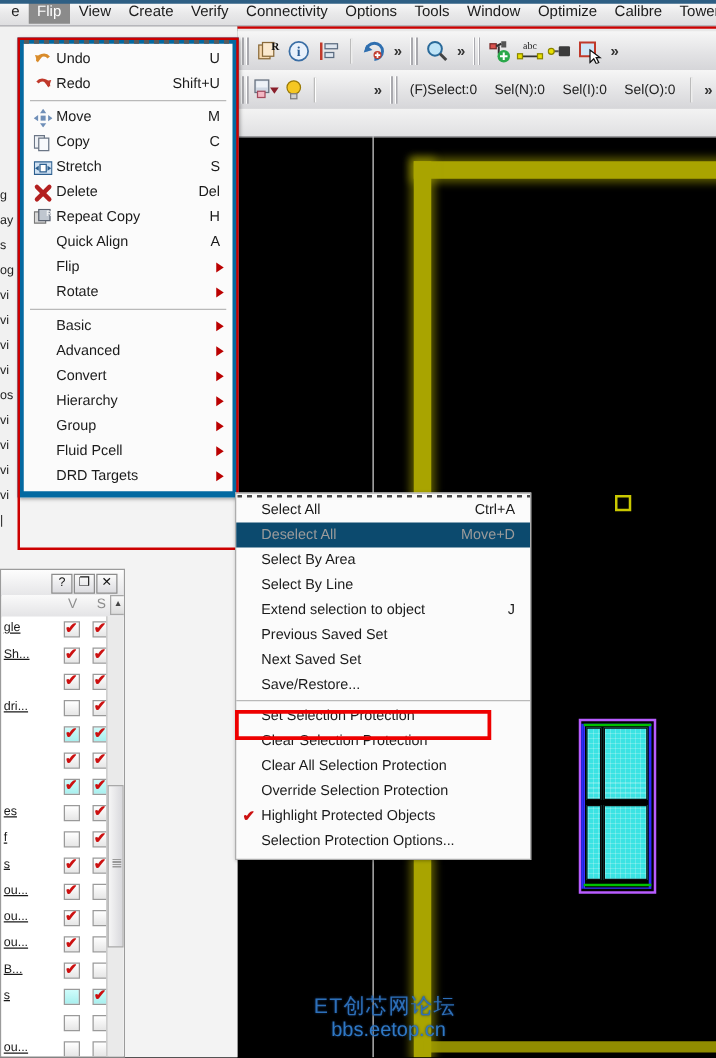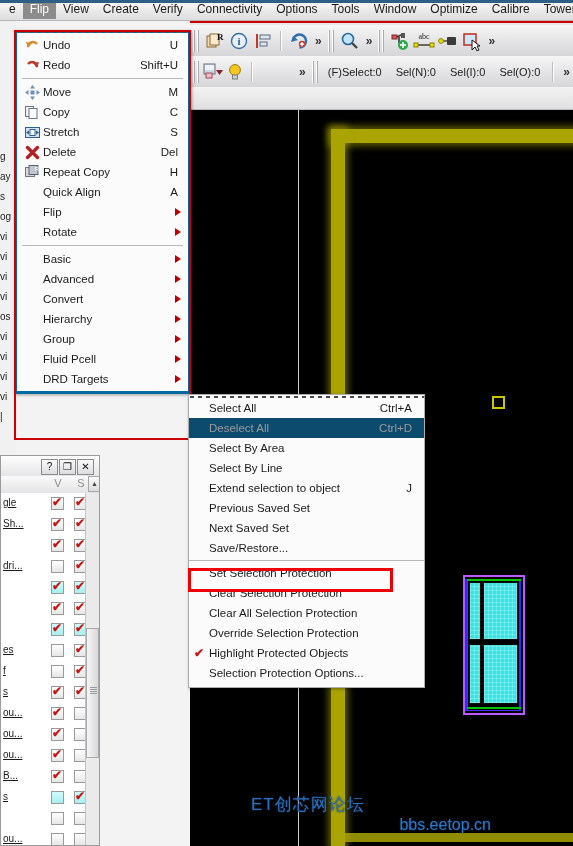--- a/index.html
+++ b/index.html
@@ -50,21 +50,21 @@
     background-image:
       repeating-linear-gradient(0deg,rgba(255,255,255,.22) 0 1px,transparent 1px 4px),
       repeating-linear-gradient(90deg,rgba(255,255,255,.22) 0 1px,transparent 1px 4px);
   }
   .greenln{position:absolute;background:#00c000;}
   .bluln{position:absolute;background:#2b2bff;}
 
   
   #wm{position:absolute;left:30px;top:686px;width:240px;text-align:left;pointer-events:none;}
   #wm .l1{font-size:17px;color:#2d6fb8;letter-spacing:1px;text-shadow:0 0 2px #14386a;}
-  #wm .l2{font-size:16px;color:#2f78c4;margin-left:14px;text-shadow:0 0 2px #14386a;text-align:right;}
+  #wm .l2{font-size:16px;color:#2f78c4;margin-left:14px;text-shadow:0 0 2px #14386a;}
 
   
   #backpanel{position:absolute;left:0;top:21px;width:190px;height:825px;background:#efefef;overflow:hidden;}
   #bp-strip{position:absolute;left:0;top:0;width:16px;height:825px;background:#f1f1f1;}
   .bptxt{position:absolute;left:0;font-size:10px;color:#222;white-space:nowrap;}
   #bp-right{position:absolute;left:16px;top:0;width:174px;height:825px;background:#f3f3f3;}
 
   
   #lsw{position:absolute;left:0;top:455px;width:100px;height:391px;background:#f2f2f2;
        border:1px solid #9b9b9b;box-sizing:border-box;overflow:hidden;}
@@ -85,21 +85,21 @@
   .cbx.hl{background:linear-gradient(#cffcfb,#a8efee);}
   
   #lsw-sb{position:absolute;right:0;top:37px;width:13px;height:353px;background:#eaeaea;border-left:1px solid #c3c3c3;}
   #lsw-thumb{position:absolute;left:0;top:135px;width:13px;height:130px;
      background:linear-gradient(90deg,#f6f6f6,#d8d8dc);border:1px solid #a9a9a9;box-sizing:border-box;}
   #lsw-thumb::after{content:"";position:absolute;left:3px;top:58px;width:7px;height:7px;
      background:repeating-linear-gradient(0deg,#9a9a9a 0 1px,transparent 1px 2px);}
 
   
   #editmenu{position:absolute;left:14px;top:30px;width:177px;
-    background:#fbfbfb;border:3px solid #0369a1;box-shadow:1px 1px 3px rgba(0,0,0,.35);
+    background:#fbfbfb;border:5px solid #0369a1;box-shadow:1px 1px 3px rgba(0,0,0,.35);
     padding:2px 0;box-sizing:border-box;}
   #editmenu .topdash{position:absolute;left:0;top:-3px;width:100%;height:3px;
     background:repeating-linear-gradient(90deg,#5a5a5a 0 4px,transparent 4px 8px);}
   .mrow{position:relative;height:20px;display:flex;align-items:center;padding-left:4px;}
   .mrow .ico{width:22px;height:18px;display:flex;align-items:center;justify-content:center;flex:0 0 22px;}
   .mrow .lbl{font-size:11.5px;color:#1b1b1b;flex:1;white-space:nowrap;}
   .mrow .acc{font-size:11.5px;color:#1b1b1b;padding-right:10px;white-space:nowrap;}
   .mrow .arr{position:absolute;right:7px;top:6px;width:0;height:0;
      border-left:6px solid #bb0000;border-top:4px solid transparent;border-bottom:4px solid transparent;}
   .mrow.sel{background:#8b8b8b;}
@@ -573,21 +573,21 @@
   <div id="submenu">
     <div class="topdash"></div>
   <div class="srow">
         <span class="chk"></span>
         <span class="lbl">Select All</span>
         <span class="acc">Ctrl+A</span>
       </div>
       <div class="srow dis">
         <span class="chk"></span>
         <span class="lbl">Deselect All</span>
-        <span class="acc">Ctrl+D</span>
+        <span class="acc">Move+D</span>
       </div>
       <div class="srow">
         <span class="chk"></span>
         <span class="lbl">Select By Area</span>
       </div>
       <div class="srow">
         <span class="chk"></span>
         <span class="lbl">Select By Line</span>
       </div>
       <div class="srow">

